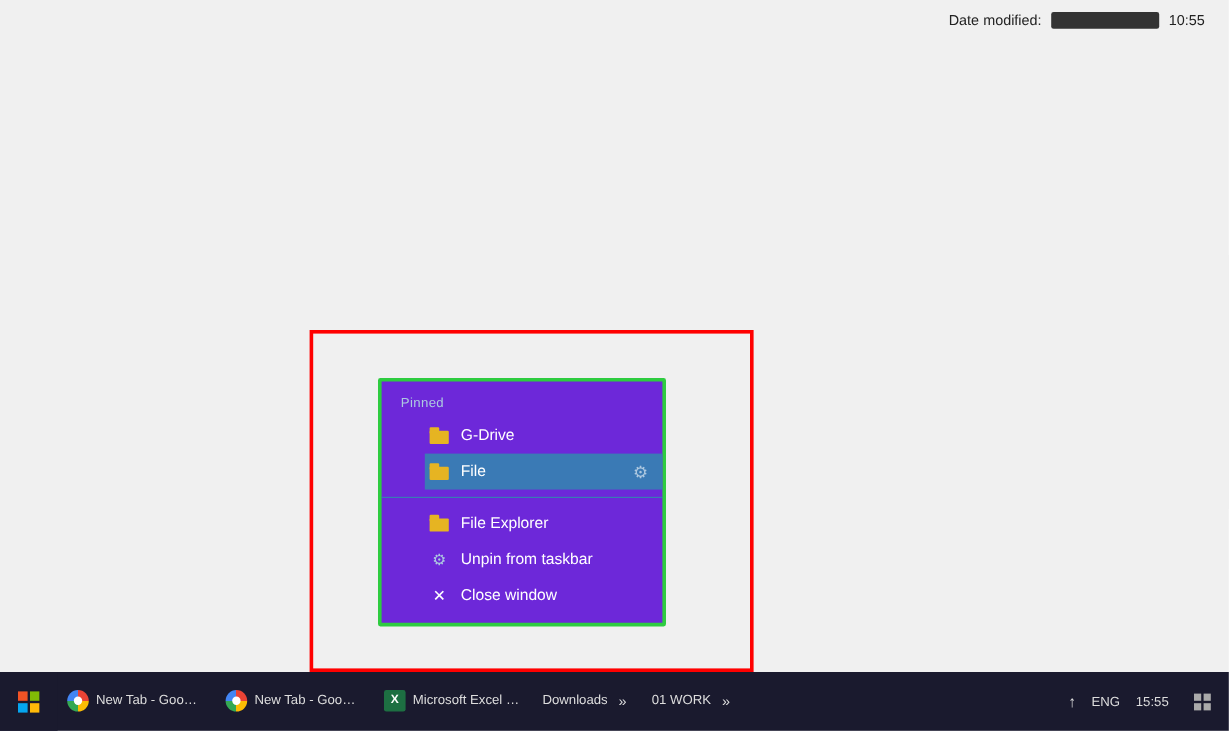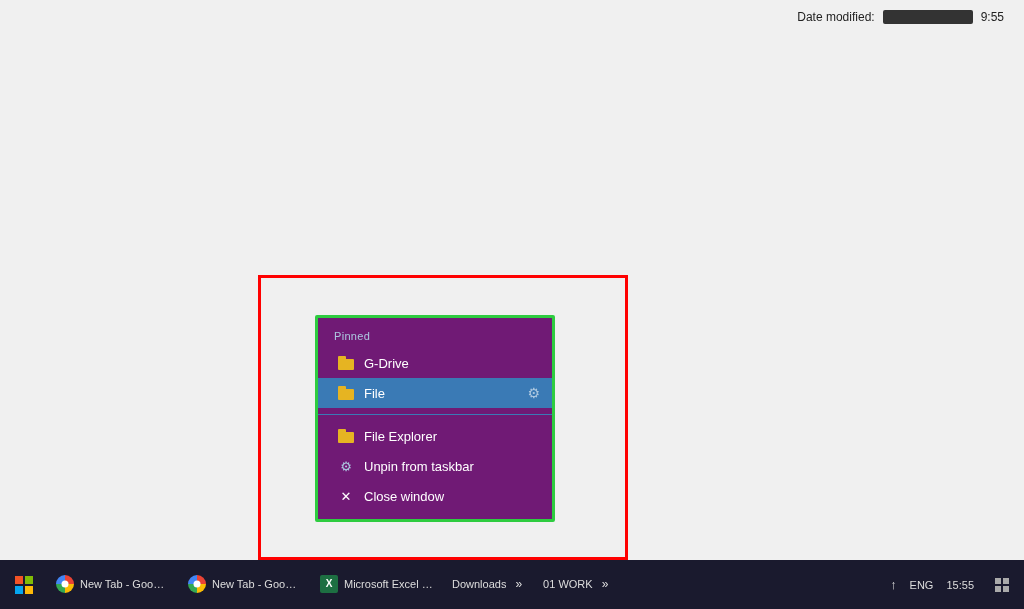--- a/index.html
+++ b/index.html
@@ -54,44 +54,45 @@
       pointer-events: none;
       z-index: 5;
     }
 
     
     #context-menu {
       position: absolute;
       left: 315px;
       top: 315px;
       width: 240px;
-      background: #701a75;
+      background: #6d28d9;
       border: 3px solid #2ecc40;
       border-radius: 2px;
       z-index: 10;
       padding: 8px 0;
     }
 
     .menu-section-label {
       font-size: 11px;
       color: #adc8e0;
       padding: 4px 16px 6px 16px;
       font-weight: 400;
       letter-spacing: 0.3px;
     }
 
     .menu-item {
       display: flex;
-      align-items: center;
-      padding: 7px 20px;
+      align-items: flex-start;
+      padding: 7px 4px;
       cursor: pointer;
       color: #fff;
       font-size: 13px;
       gap: 10px;
       position: relative;
+      margin-left: 36px;
     }
 
     .menu-item:hover, .menu-item.active {
       background: #3a7ab5;
     }
 
     .menu-item.active {
       background: #3a7ab5;
     }
 
@@ -335,21 +336,21 @@
     }
   </style>
 </head>
 <body>
 
 <div id="desktop">
 
   <div id="date-modified-bar">
     <span>Date modified:</span>
     <span id="date-modified-value"></span>
-    <span>9:55</span>
+    <span>10:55</span>
   </div>
 
   <div id="red-border-box"></div>
 
   <div id="context-menu">
     <div class="menu-section-label">Pinned</div>
 
     <div class="menu-item">
       <div class="menu-item-icon">
         <div class="folder-icon"></div>

